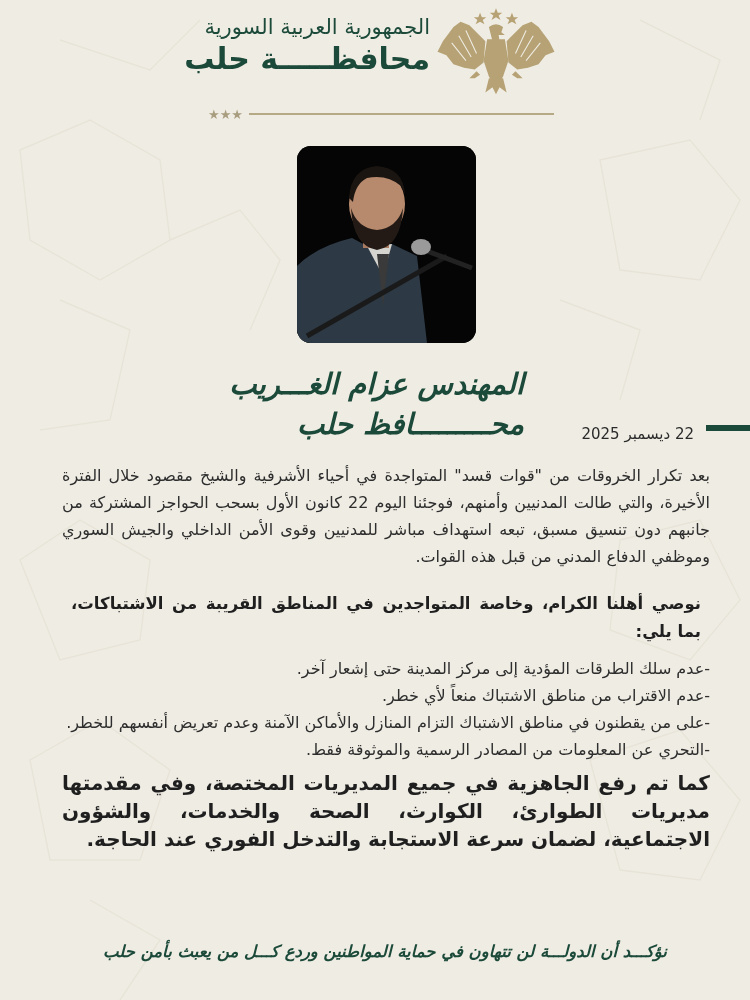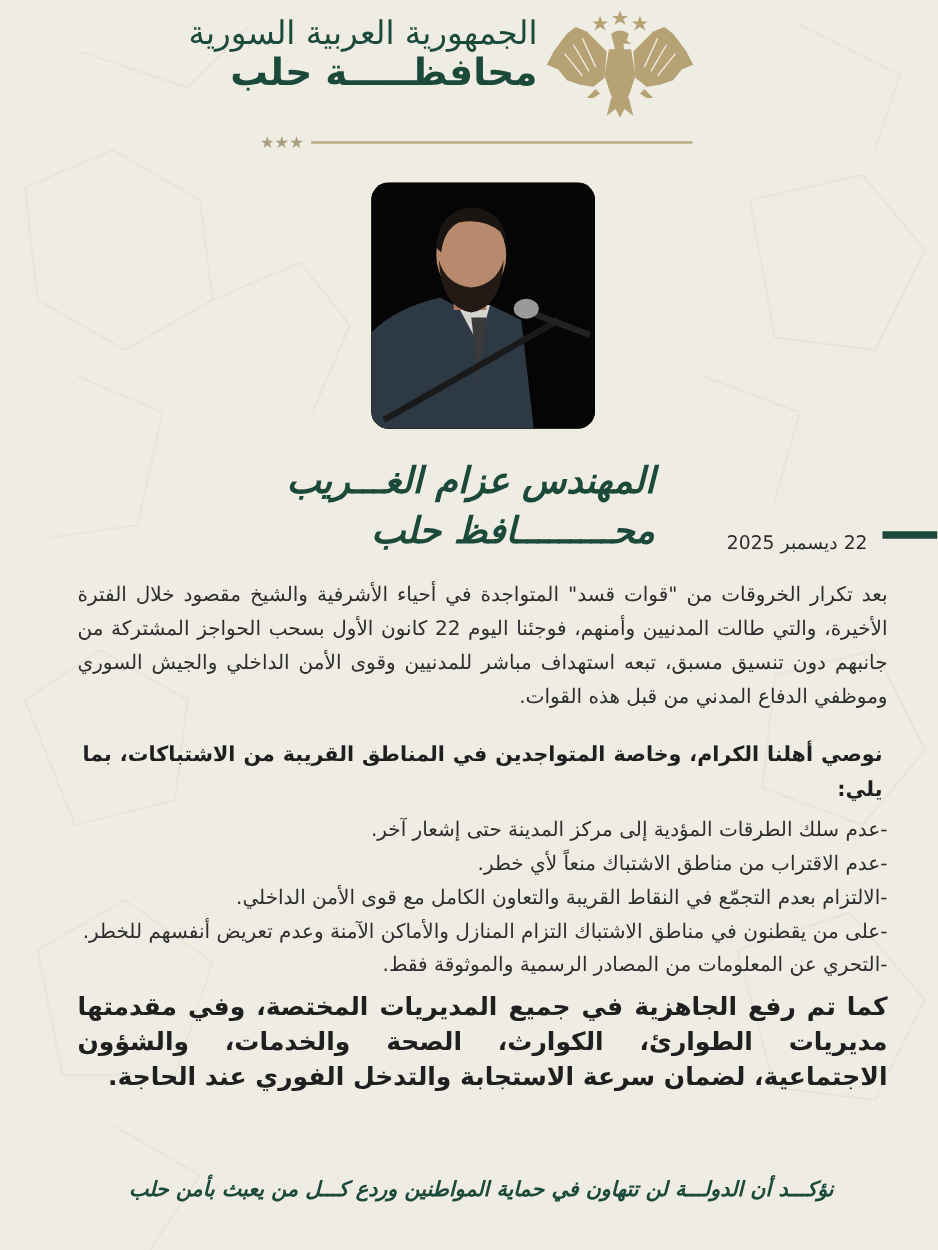--- a/index.html
+++ b/index.html
@@ -37,21 +37,21 @@
       height: 96px;
     }
     .header-titles {
       position: absolute;
       right: 150px;
       top: 14px;
       text-align: right;
       direction: rtl;
     }
     .country-title {
-      font-size: 26px;
+      font-size: 21px;
       color: #1c4a3a;
       white-space: nowrap;
       line-height: 26px;
     }
     .governorate-title {
       font-size: 30px;
       font-weight: bold;
       color: #1c4a3a;
       white-space: nowrap;
       line-height: 38px;
@@ -140,21 +140,21 @@
       color: #2e2e2e;
     }
     .intro {
       margin-bottom: 20px;
     }
     .advice-heading {
       font-size: 16.5px;
       font-weight: bold;
       line-height: 28px;
       color: #1f1f1f;
-      margin: 4px;
+      margin: 9px;
     }
     .advice-list {
       list-style: none;
       margin: 0;
       padding: 0;
     }
     .advice-list li {
       font-size: 16px;
       line-height: 27px;
       color: #2e2e2e;
@@ -274,21 +274,20 @@
   <span class="date-bar"></span>
   <span class="date-text">22 ديسمبر 2025</span>
 </div>
 
 <div class="content">
   <p class="para intro">بعد تكرار الخروقات من "قوات قسد" المتواجدة في أحياء الأشرفية والشيخ مقصود خلال الفترة الأخيرة، والتي طالت المدنيين وأمنهم، فوجئنا اليوم 22 كانون الأول بسحب الحواجز المشتركة من جانبهم دون تنسيق مسبق، تبعه استهداف مباشر للمدنيين وقوى الأمن الداخلي والجيش السوري وموظفي الدفاع المدني من قبل هذه القوات.</p>
   <p class="advice-heading">نوصي أهلنا الكرام، وخاصة المتواجدين في المناطق القريبة من الاشتباكات، بما يلي:</p>
   <ul class="advice-list">
     <li>-عدم سلك الطرقات المؤدية إلى مركز المدينة حتى إشعار آخر.</li>
     <li>-عدم الاقتراب من مناطق الاشتباك منعاً لأي خطر.</li>
-    <li>-الالتزام بعدم التجمّع في النقاط القريبة والتعاون الكامل مع قوى الأمن الداخلي.</li>
     <li>-على من يقطنون في مناطق الاشتباك التزام المنازل والأماكن الآمنة وعدم تعريض أنفسهم للخطر.</li>
     <li>-التحري عن المعلومات من المصادر الرسمية والموثوقة فقط.</li>
   </ul>
   <p class="readiness">كما تم رفع الجاهزية في جميع المديريات المختصة، وفي مقدمتها مديريات الطوارئ، الكوارث، الصحة والخدمات، والشؤون الاجتماعية، لضمان سرعة الاستجابة والتدخل الفوري عند الحاجة.</p>
 </div>
 
 <div class="closing">
   <div class="line1">نؤكـــد أن الدولـــة لن تتهاون في حماية المواطنين وردع كـــل من يعبث بأمن حلب</div>
 </div>
 

